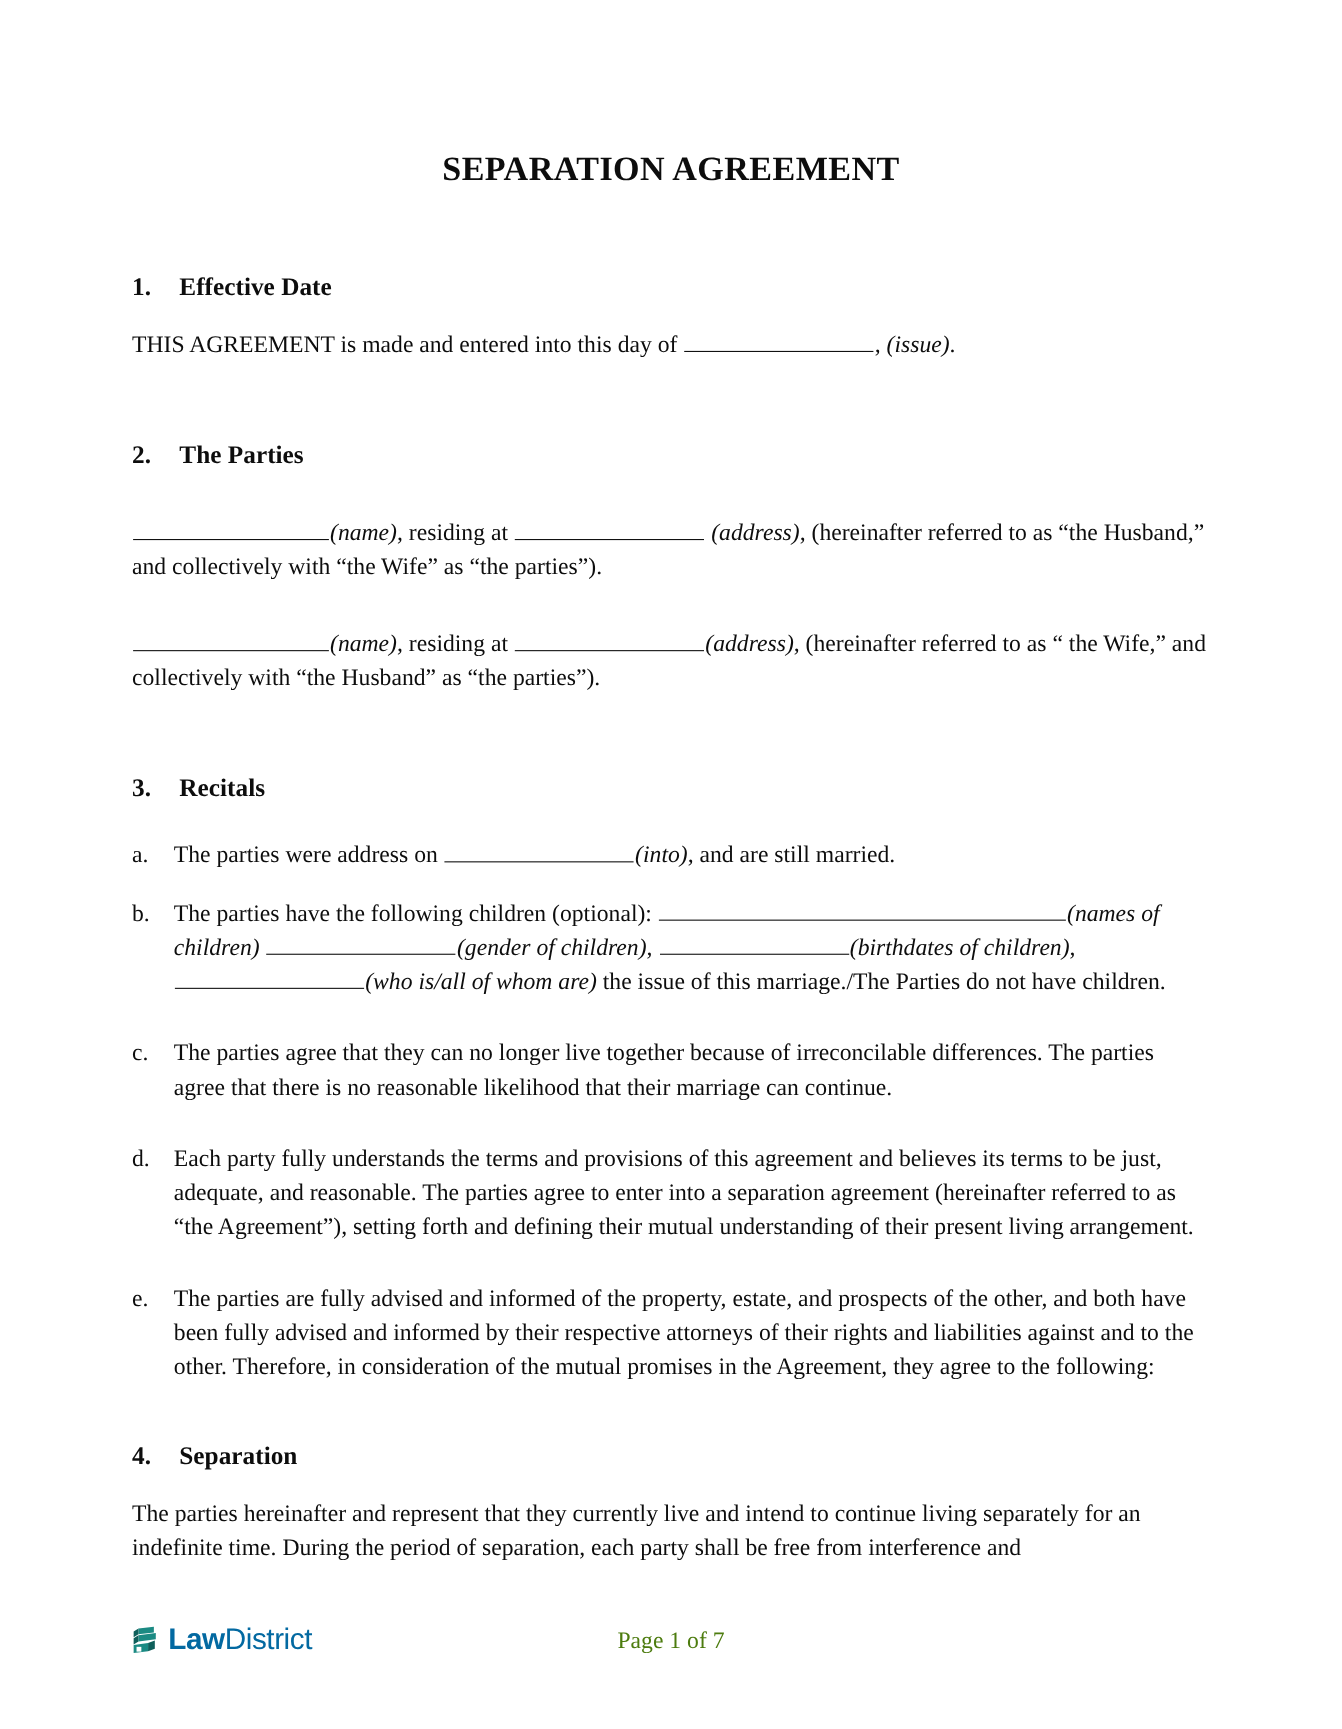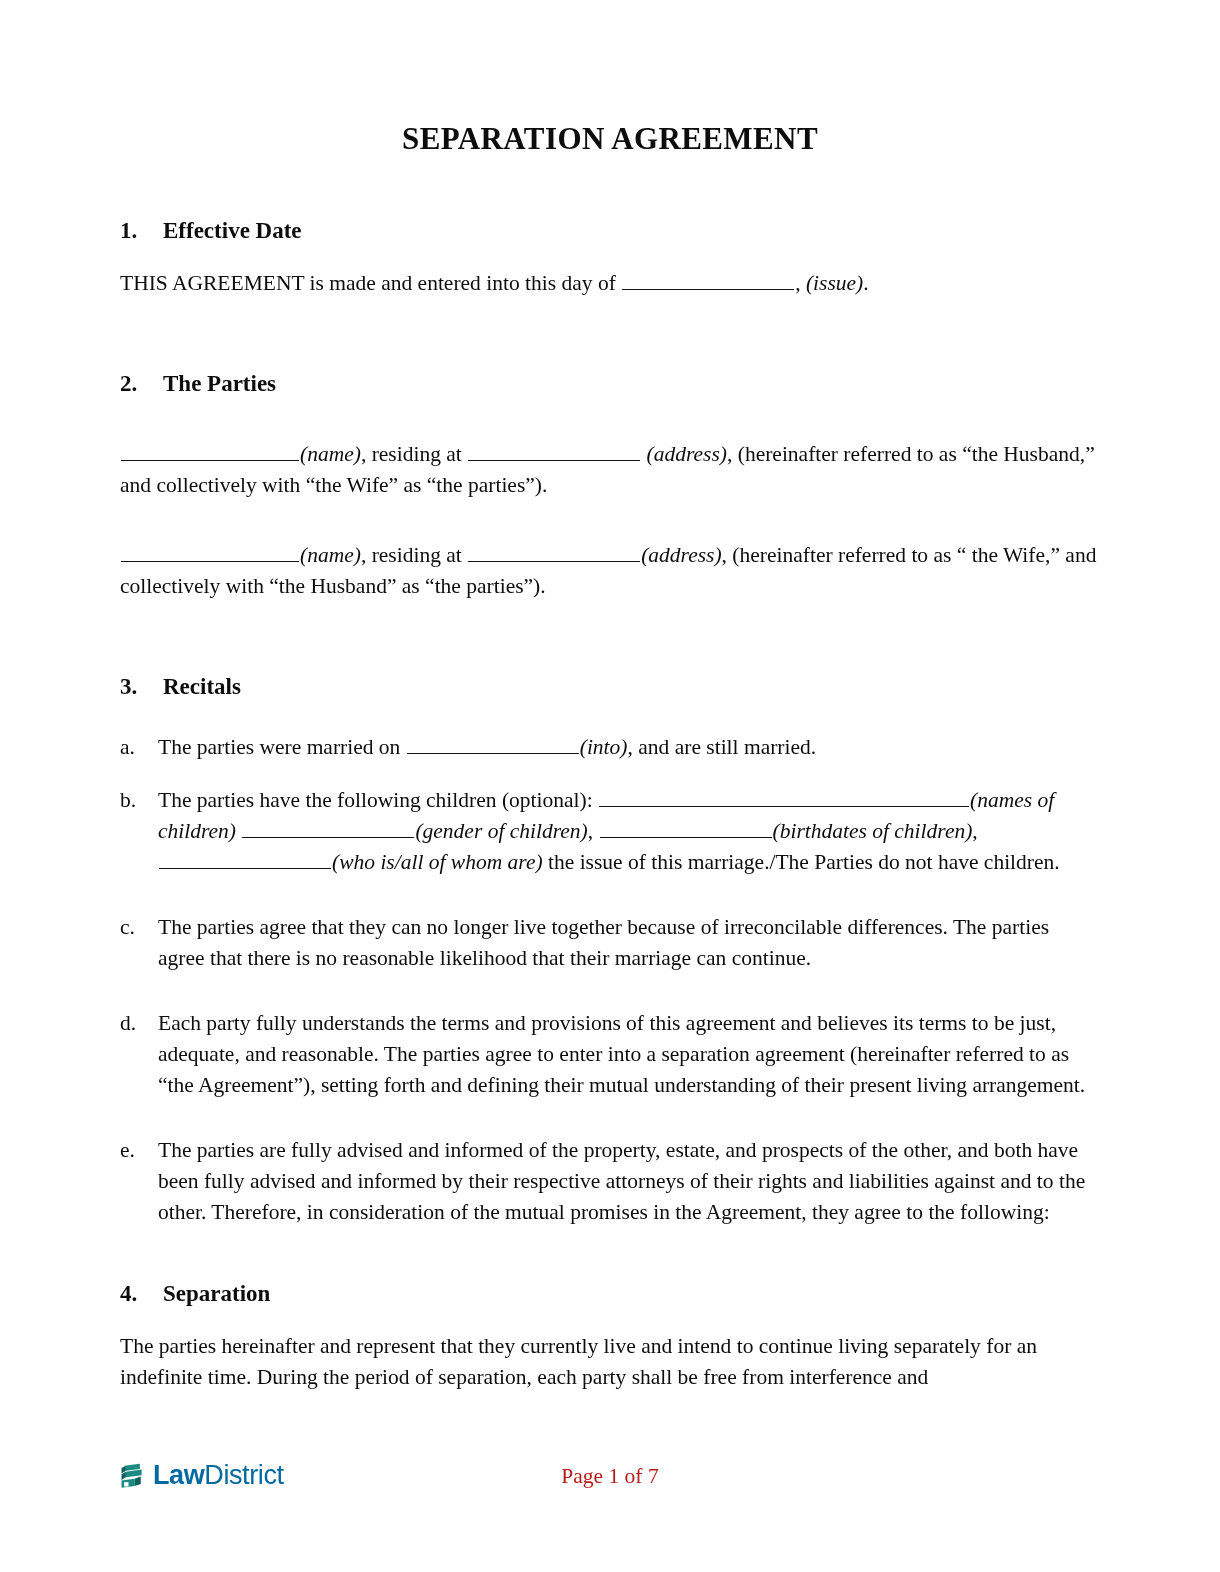--- a/index.html
+++ b/index.html
@@ -24,21 +24,21 @@
     box-sizing: border-box;
     padding: 0 120px;
   }
 
   
   .doc-title {
     text-align: center;
     font-size: 31px;
     font-weight: bold;
     letter-spacing: 0.4px;
-    margin: 0;
+    margin: 15px;
     padding-top: 120px;
     line-height: 1.2;
   }
 
   
   .section {
     margin-top: 0;
   }
   .section-heading {
     display: flex;
@@ -135,21 +135,21 @@
   .brand-text .b2 { font-weight: normal; }
 
   .page-number {
     position: absolute;
     left: 0;
     right: 0;
     top: 4px;
     text-align: center;
     font-size: 21.5px;
     font-family: "Liberation Serif", "DejaVu Serif", serif;
-    color: #b91c1c;
+    color: #4d7c0f;
   }
 </style>
 </head>
 <body>
 
 <div class="page">
 
   <h1 class="doc-title">SEPARATION AGREEMENT</h1>
 
   <div class="sp-1"></div>
@@ -185,21 +185,21 @@
   <div class="section">
     <div class="section-heading">
       <span class="sec-num">3.</span>
       <span class="sec-title">Recitals</span>
     </div>
 
     <div class="sp-3"></div>
 
     <div class="list-item">
       <span class="marker">a.</span>
-      <span class="item-body"><span>The parties were married on </span><span class="blank w-md"></span><span class="it">(into)</span><span>, and are still married.</span></span>
+      <span class="item-body"><span>The parties were address on </span><span class="blank w-md"></span><span class="it">(into)</span><span>, and are still married.</span></span>
     </div>
 
     <div class="sp-4"></div>
 
     <div class="list-item">
       <span class="marker">b.</span>
       <span class="item-body"><span>The parties have the following children (optional): </span><span class="blank w-xl"></span><span class="it">(names of children)</span><span> </span><span class="blank w-md"></span><span class="it">(gender of children)</span><span>, </span><span class="blank w-md"></span><span class="it">(birthdates of children)</span><span>, </span><span class="blank w-md"></span><span class="it">(who is/all of whom are)</span><span> the issue of this marriage./The Parties do not have children.</span></span>
     </div>
 
     <div class="sp-8"></div>

